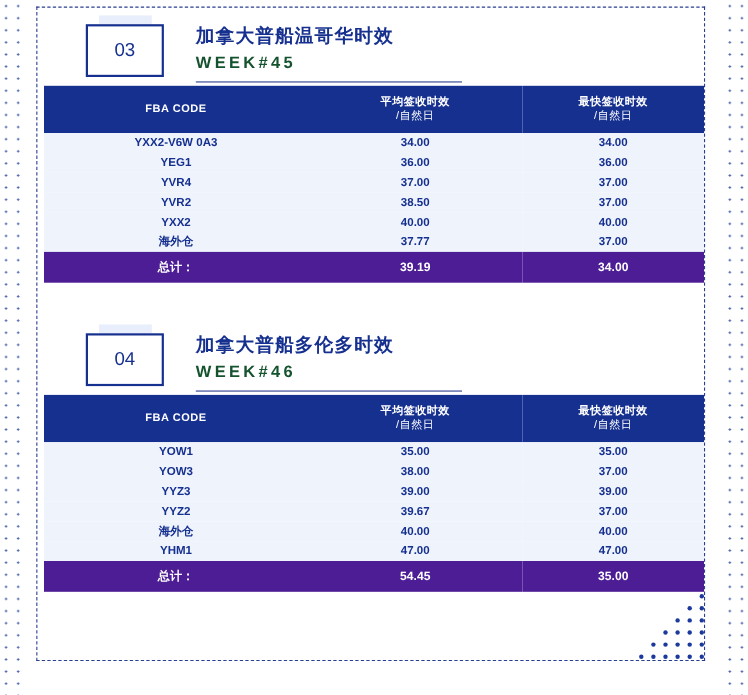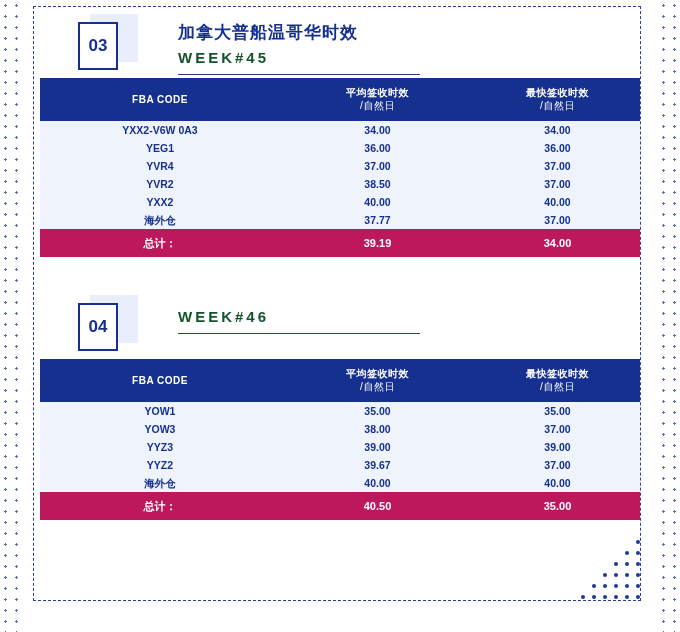--- a/index.html
+++ b/index.html
@@ -66,27 +66,27 @@
   .sec-04 { top: 295px; }
 
   .sec-head {
     position: relative;
     height: 64px;
   }
   .num-box {
     position: absolute;
     left: 38px;
     top: 8px;
-    width: 40px;
+    width: 71px;
     height: 48px;
     border: 2px solid #16308f;
     background: #ffffff;
     color: #16308f;
     font-size: 17px;
-    font-weight: bold;
+    font-weight: normal;
     display: flex;
     align-items: center;
     justify-content: center;
     z-index: 2;
   }
   .num-shadow {
     position: absolute;
     left: 50px;
     top: 0px;
     width: 48px;
@@ -142,21 +142,21 @@
   table.data td {
     background: #eef3fc;
     color: #16308f;
     font-size: 10.5px;
     font-weight: bold;
     text-align: center;
     padding: 2px 0;
     line-height: 14px;
   }
   table.data tr.total td {
-    background: #be185d;
+    background: #4c1d95;
     color: #ffffff;
     font-size: 11px;
     padding: 7px 0;
     margin-left: 41px;
   }
   table.data tr.total td.lab { text-align: center; }
   .thead-sub { font-weight: normal; }
 </style>
 </head>
 <body>
@@ -232,20 +232,21 @@
         </tr>
       </tbody>
     </table>
   </div>
 
   <div class="section sec-04">
     <div class="sec-head">
       <div class="num-shadow"></div>
       <div class="num-box">04</div>
       <div class="titles">
+        <div class="title-cn">加拿大普船多伦多时效</div>
         <div class="title-week">WEEK#46</div>
         <div class="title-rule"></div>
       </div>
     </div>
 
     <table class="data">
       <thead>
         <tr>
           <th class="c1">
             <span>FBA CODE</span>
@@ -279,23 +280,28 @@
         <tr>
           <td>YYZ2</td>
           <td>39.67</td>
           <td>37.00</td>
         </tr>
         <tr>
           <td>海外仓</td>
           <td>40.00</td>
           <td>40.00</td>
         </tr>
+        <tr>
+          <td>YHM1</td>
+          <td>47.00</td>
+          <td>47.00</td>
+        </tr>
         <tr class="total">
           <td class="lab">总计：</td>
-          <td>40.50</td>
+          <td>54.45</td>
           <td>35.00</td>
         </tr>
       </tbody>
     </table>
   </div>
 
   <div class="dot-tri">
       <span style="right: 0px; top: 0px;"></span>
       <span style="right: 0px; top: 11px;"></span>
       <span style="right: 11px; top: 11px;"></span>

